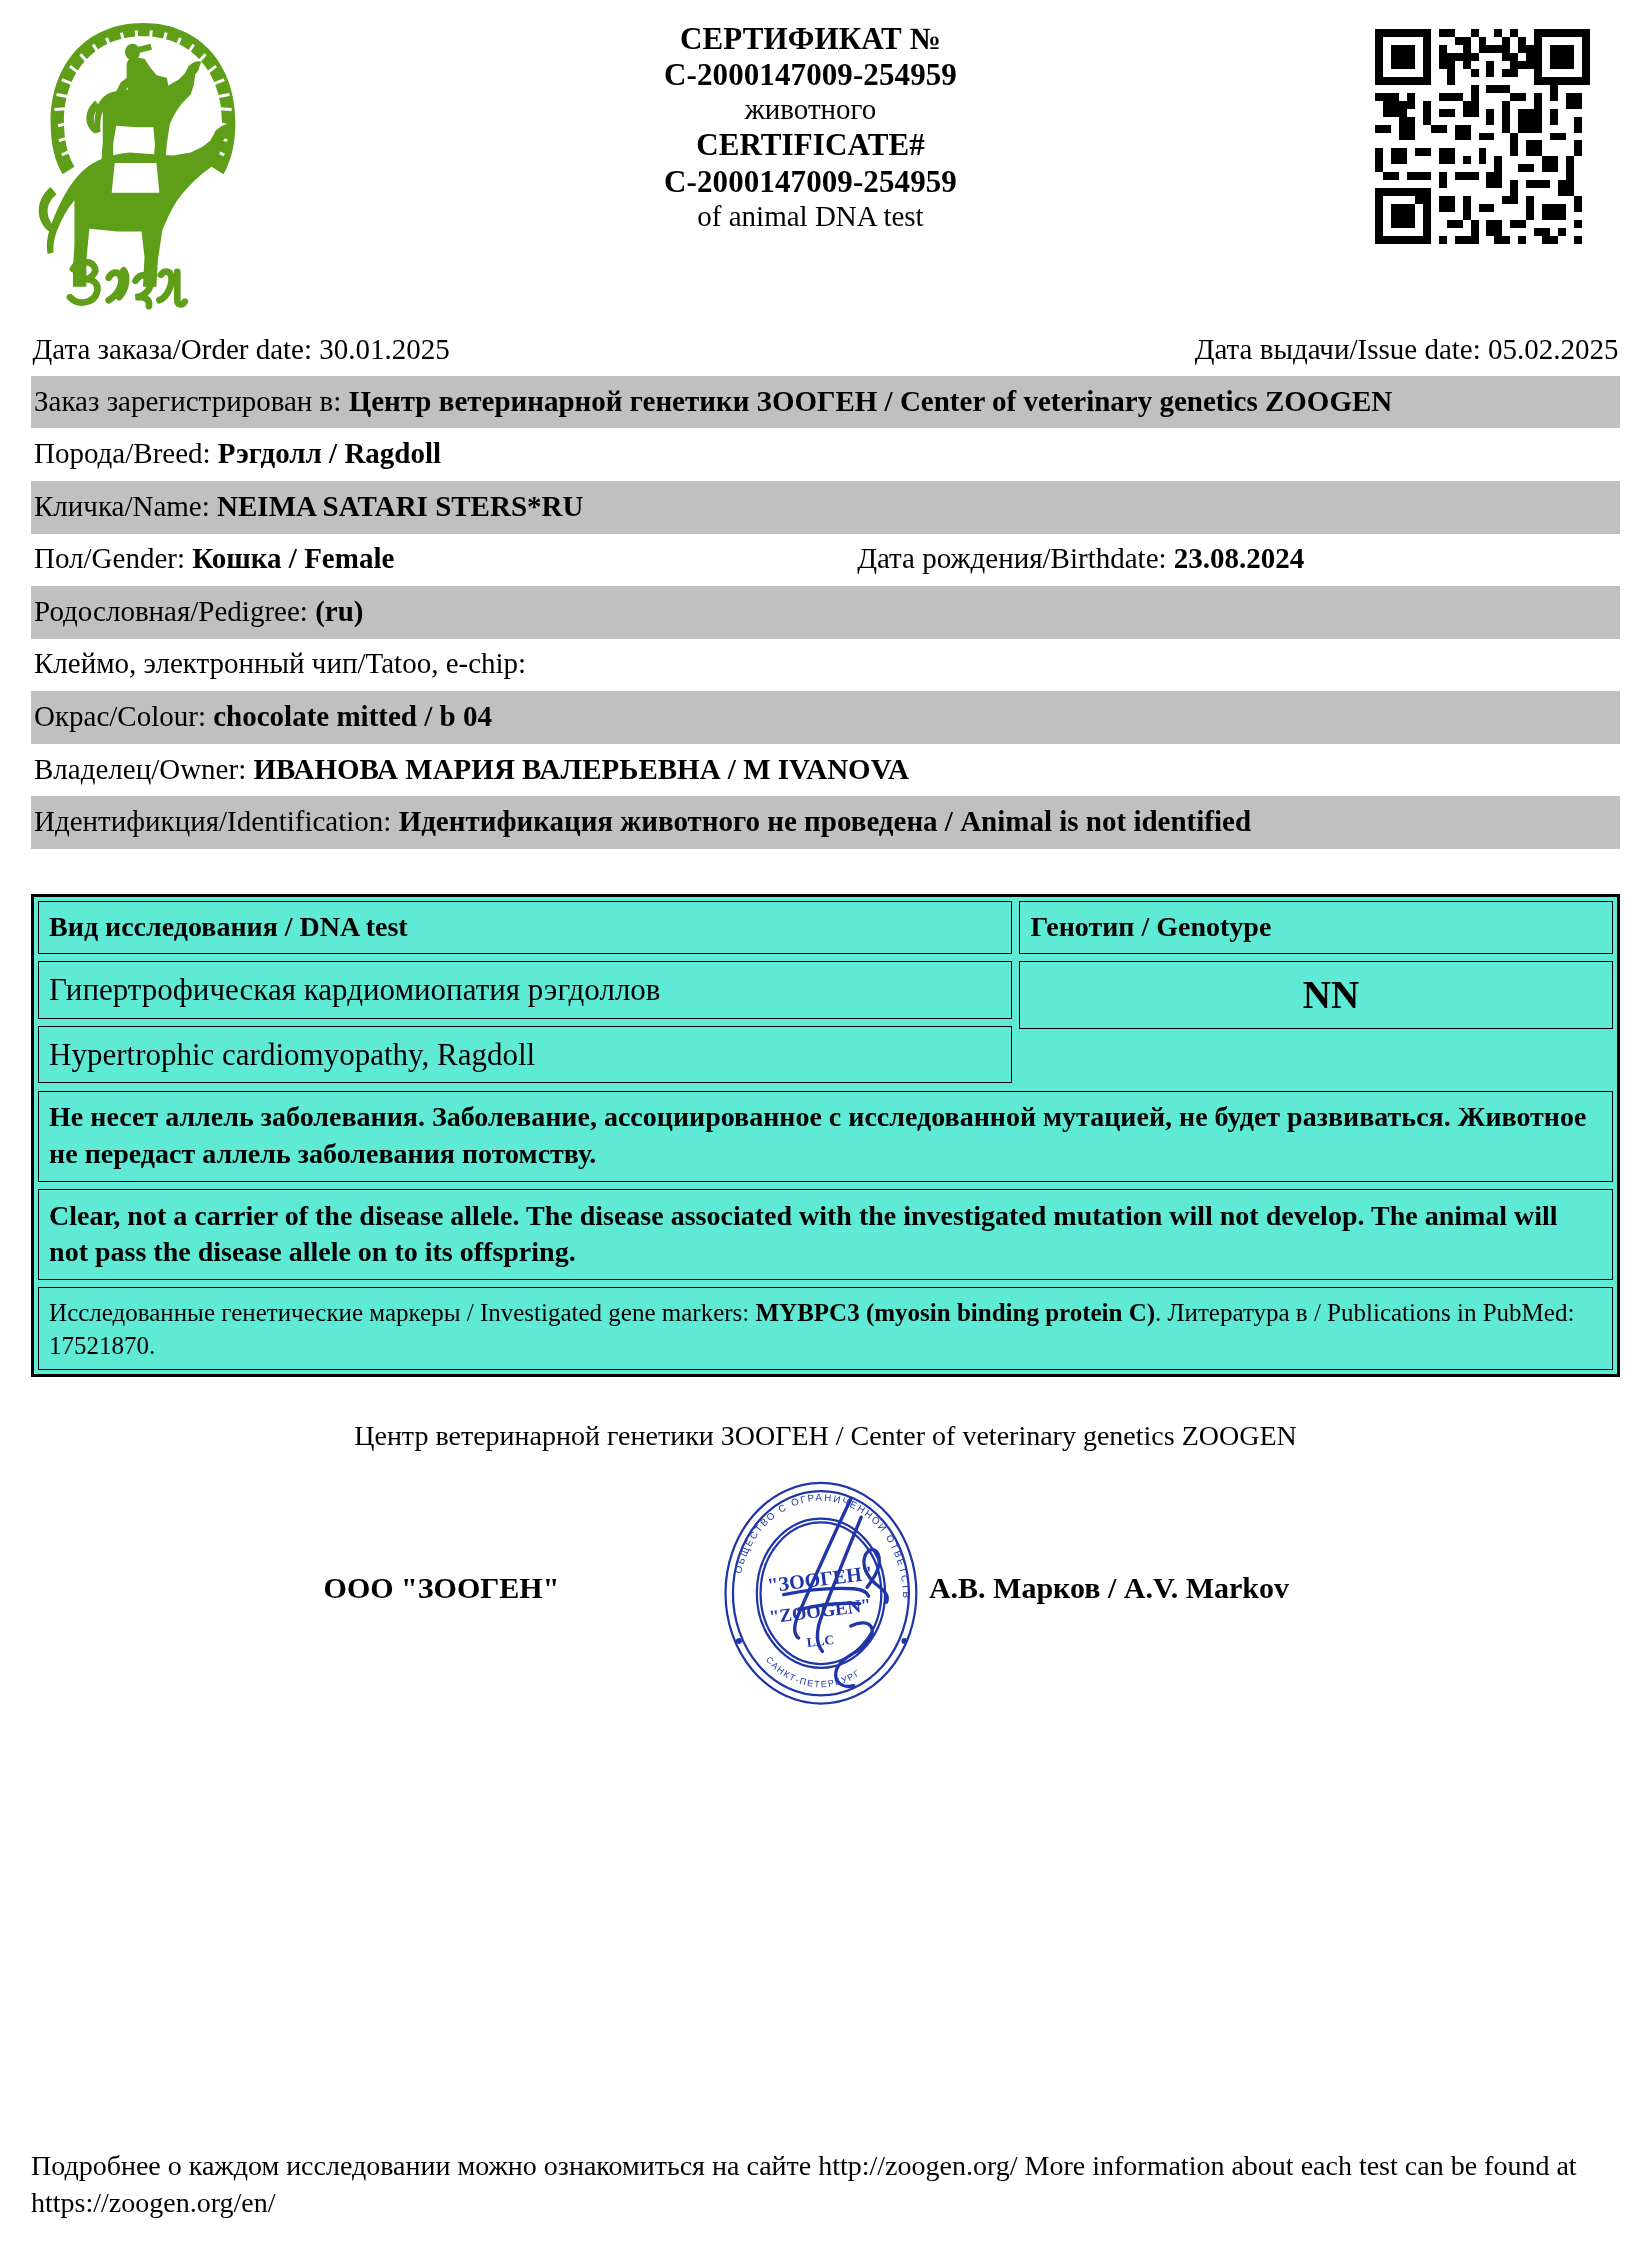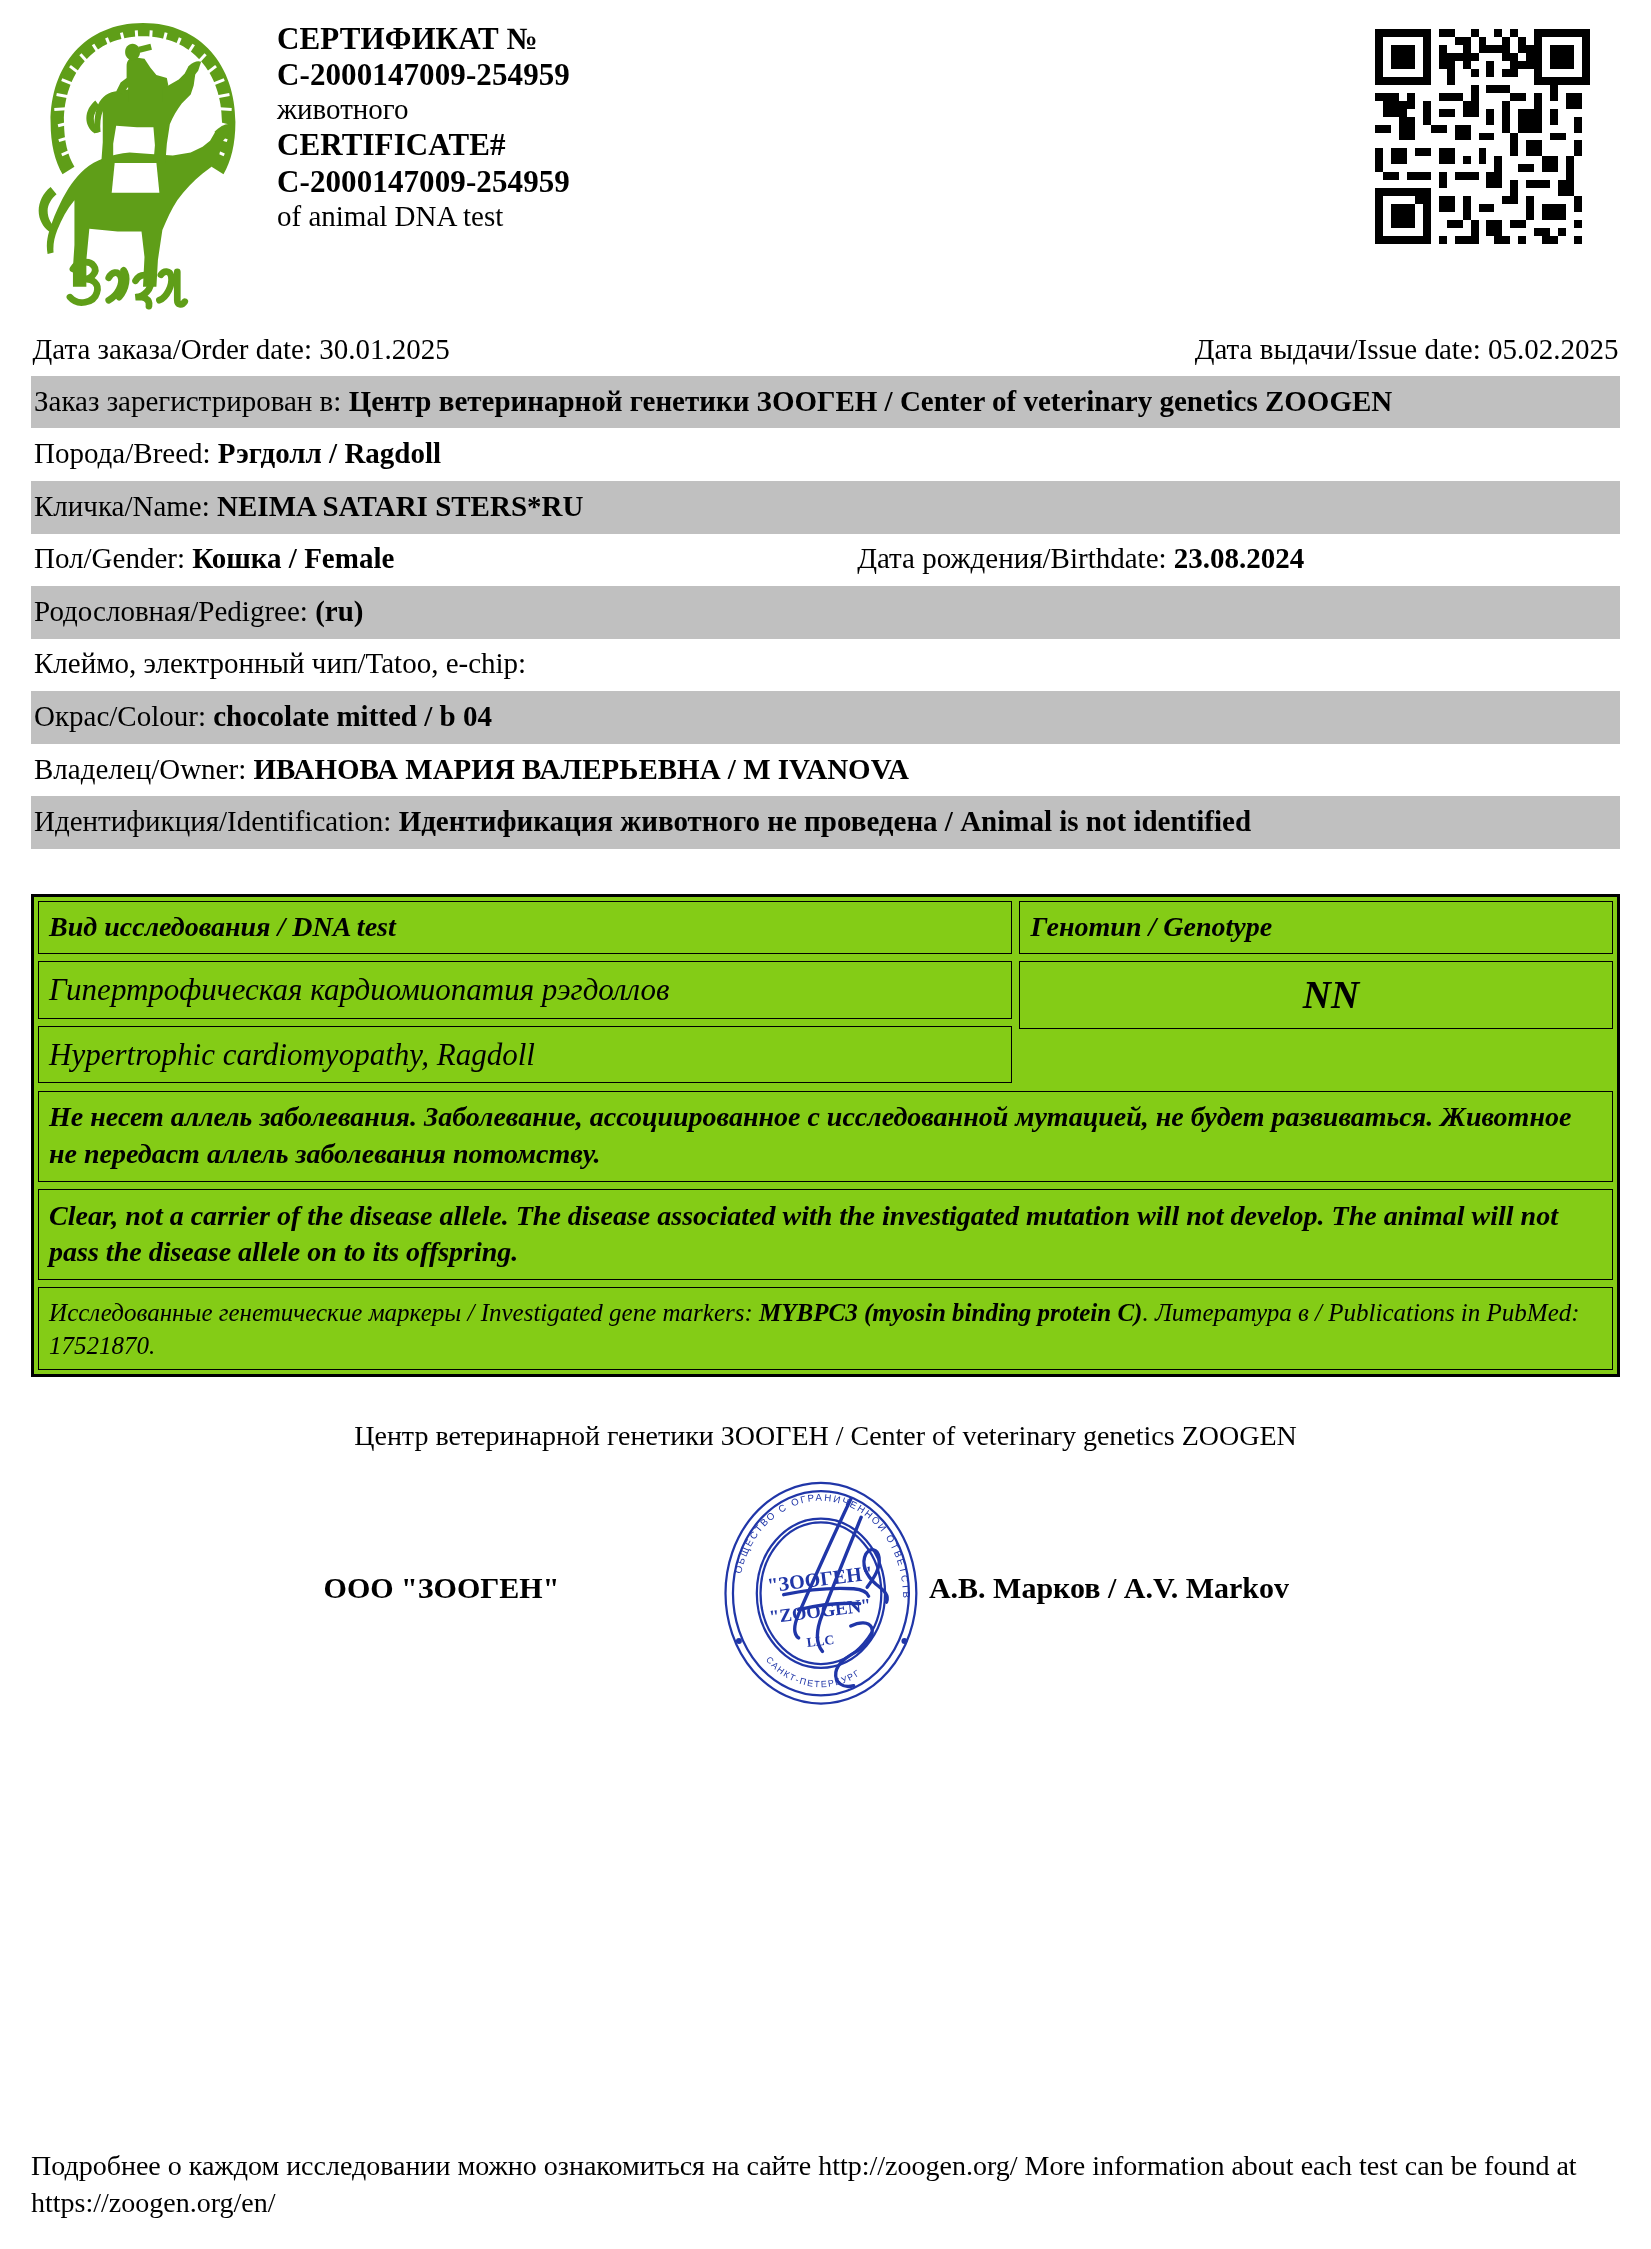--- a/index.html
+++ b/index.html
@@ -33,21 +33,21 @@
   }
   .logo-wrap {
     width: 246px;
     flex: 0 0 246px;
     padding-top: 6px;
   }
   .logo-wrap svg { display:block; width: 224px; height: 313px; }
 
   .title-block {
     flex: 1 1 auto;
-    text-align: left;
+    text-align: center;
     padding-top: 13.4px;
     line-height: 1.17;
   }
   .title-block .t-bold {
     font-weight: bold;
     font-size: 31px;
     letter-spacing: 0.1px;
   }
   .title-block .t-reg {
     font-weight: normal;
@@ -96,22 +96,21 @@
     border-spacing: 0;
     border: 3px solid #000;
     table-layout: fixed;
     font-size: 28px;
   }
   table.results td {
     border: 1.5px solid #000;
     padding: 7.5px 10.4px;
     vertical-align: top;
     line-height: 1.30;
-    background: #84cc16;
-    font-style: italic;
+    background: #5eead4;
   }
   table.results td.pad-outer { padding: 3.7px; border: 0; }
   .cellbox {
     border: 1.5px solid #000;
     padding: 7.5px 10.4px;
     box-sizing: border-box;
   }
   .col-test { width: 62%; }
   .col-geno { width: 38%; }
   .hdr { font-weight: bold; font-size: 28px; }

